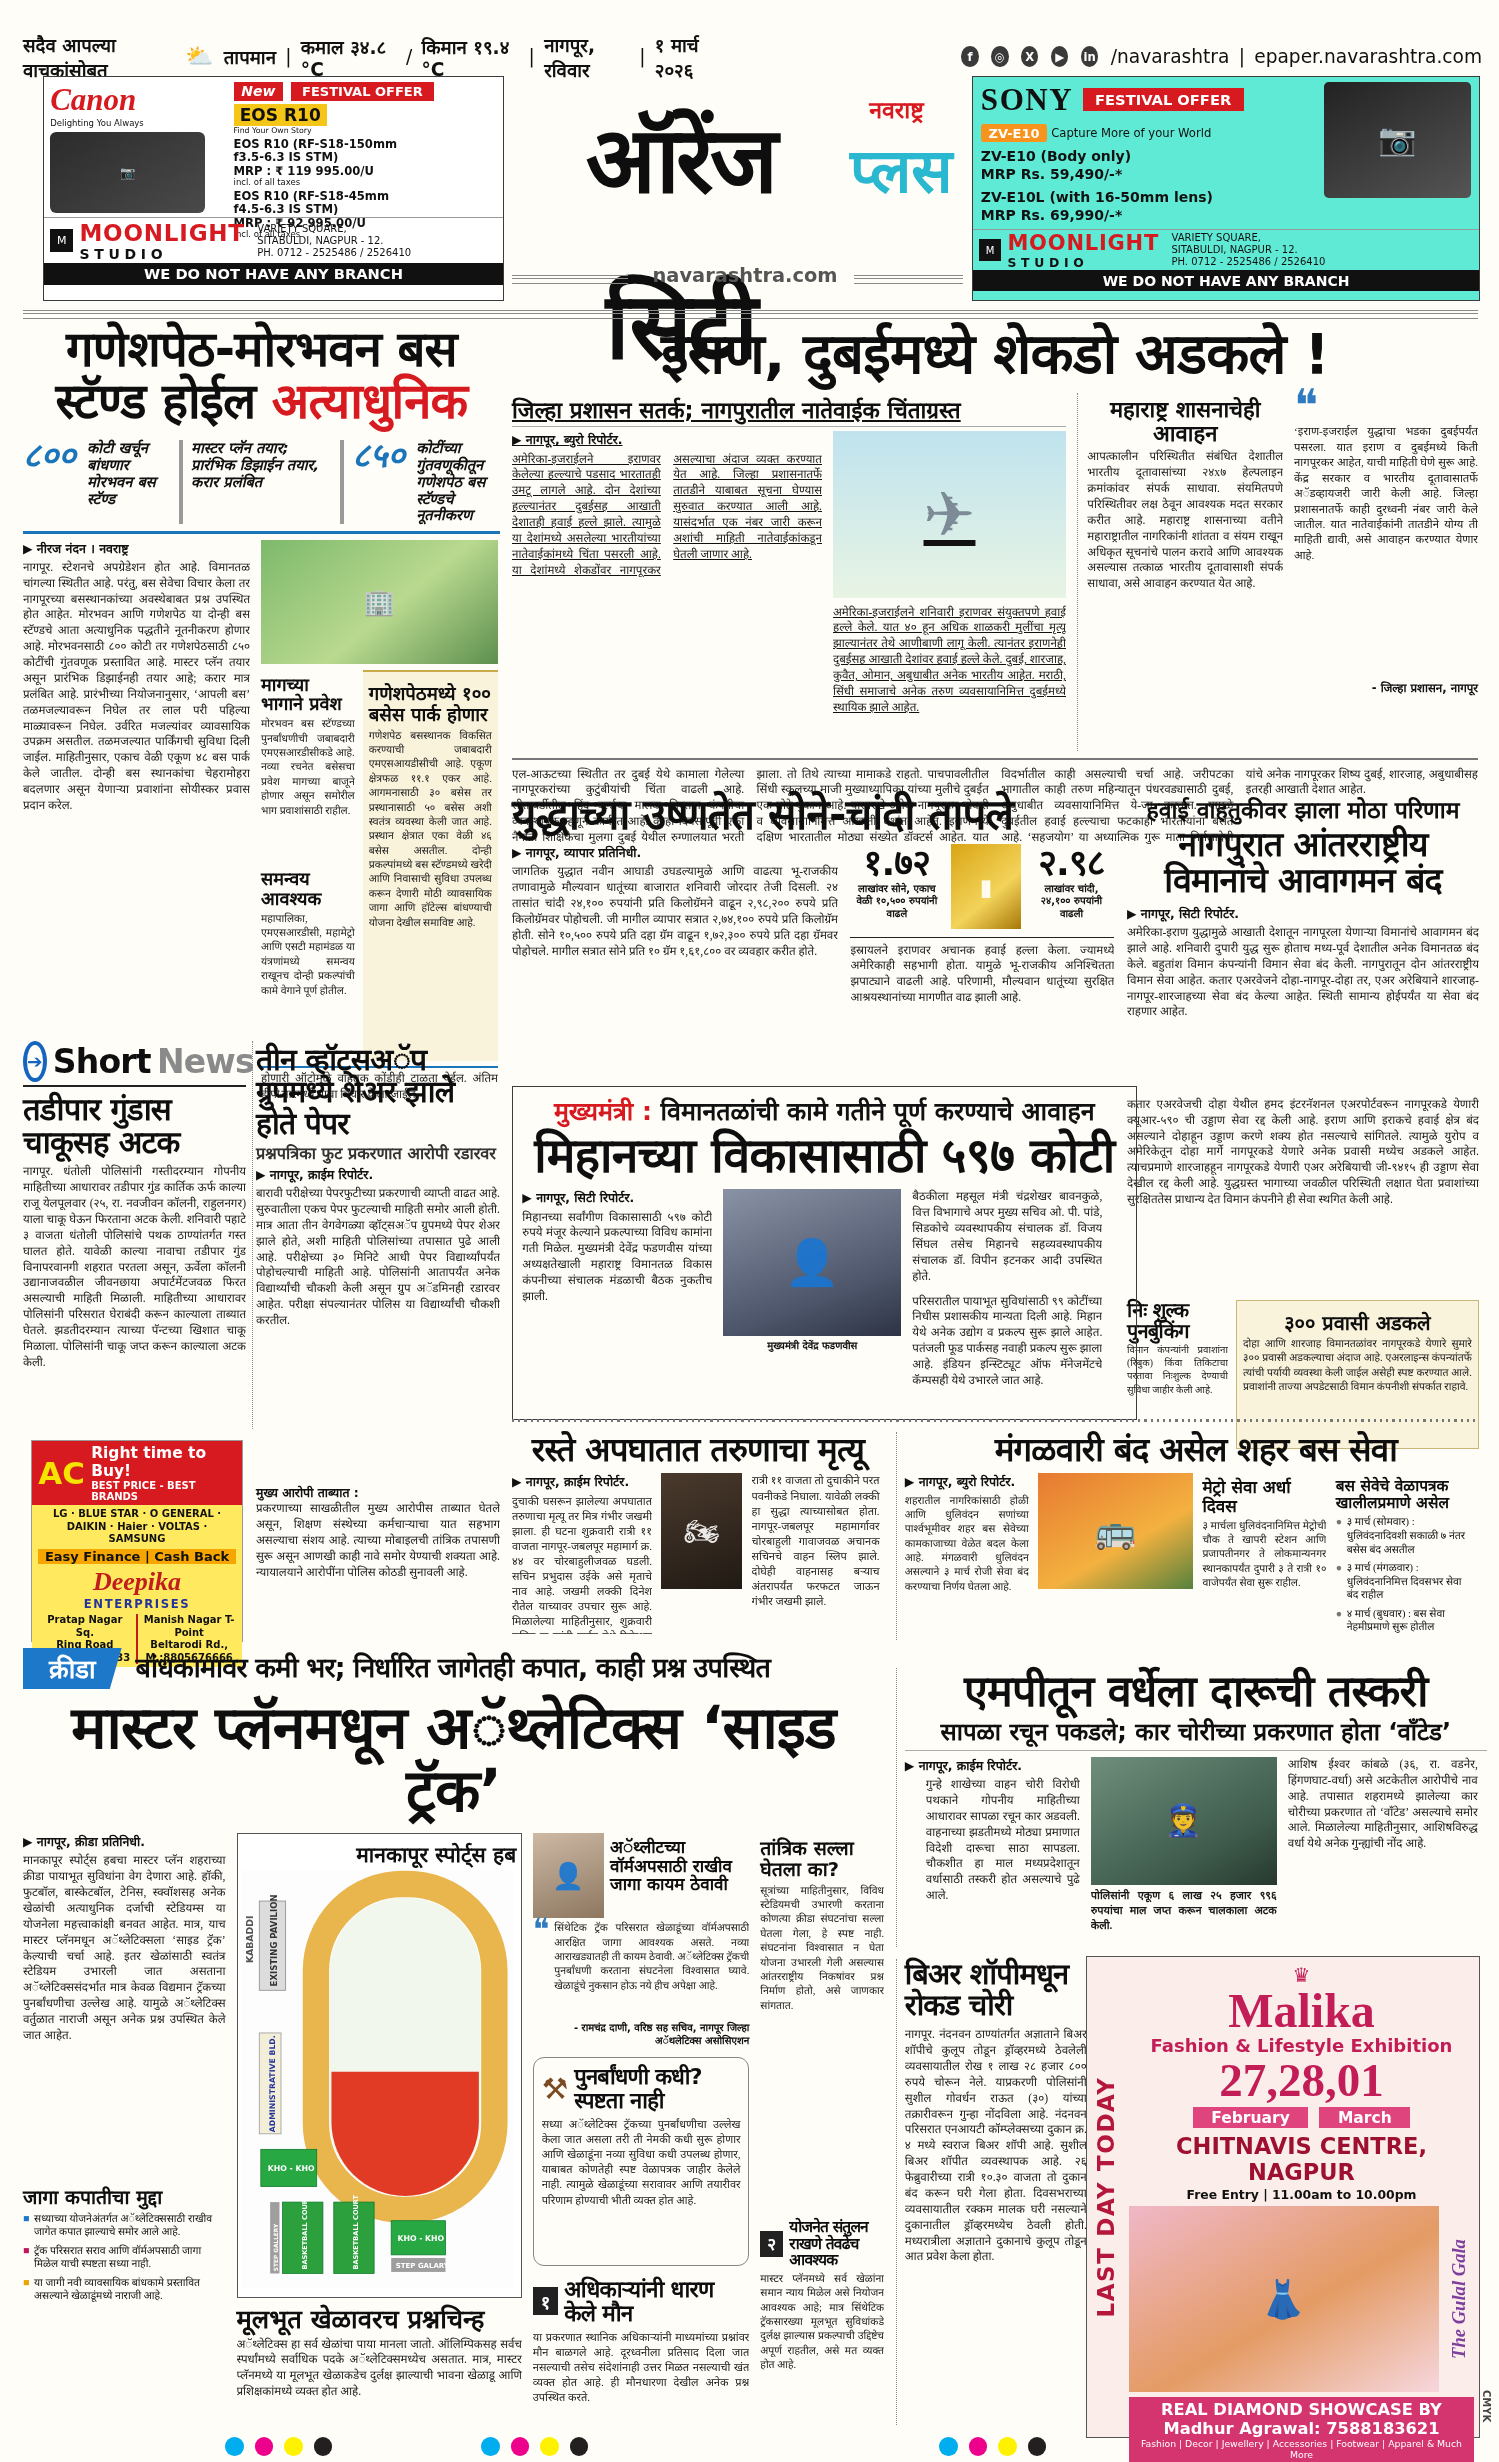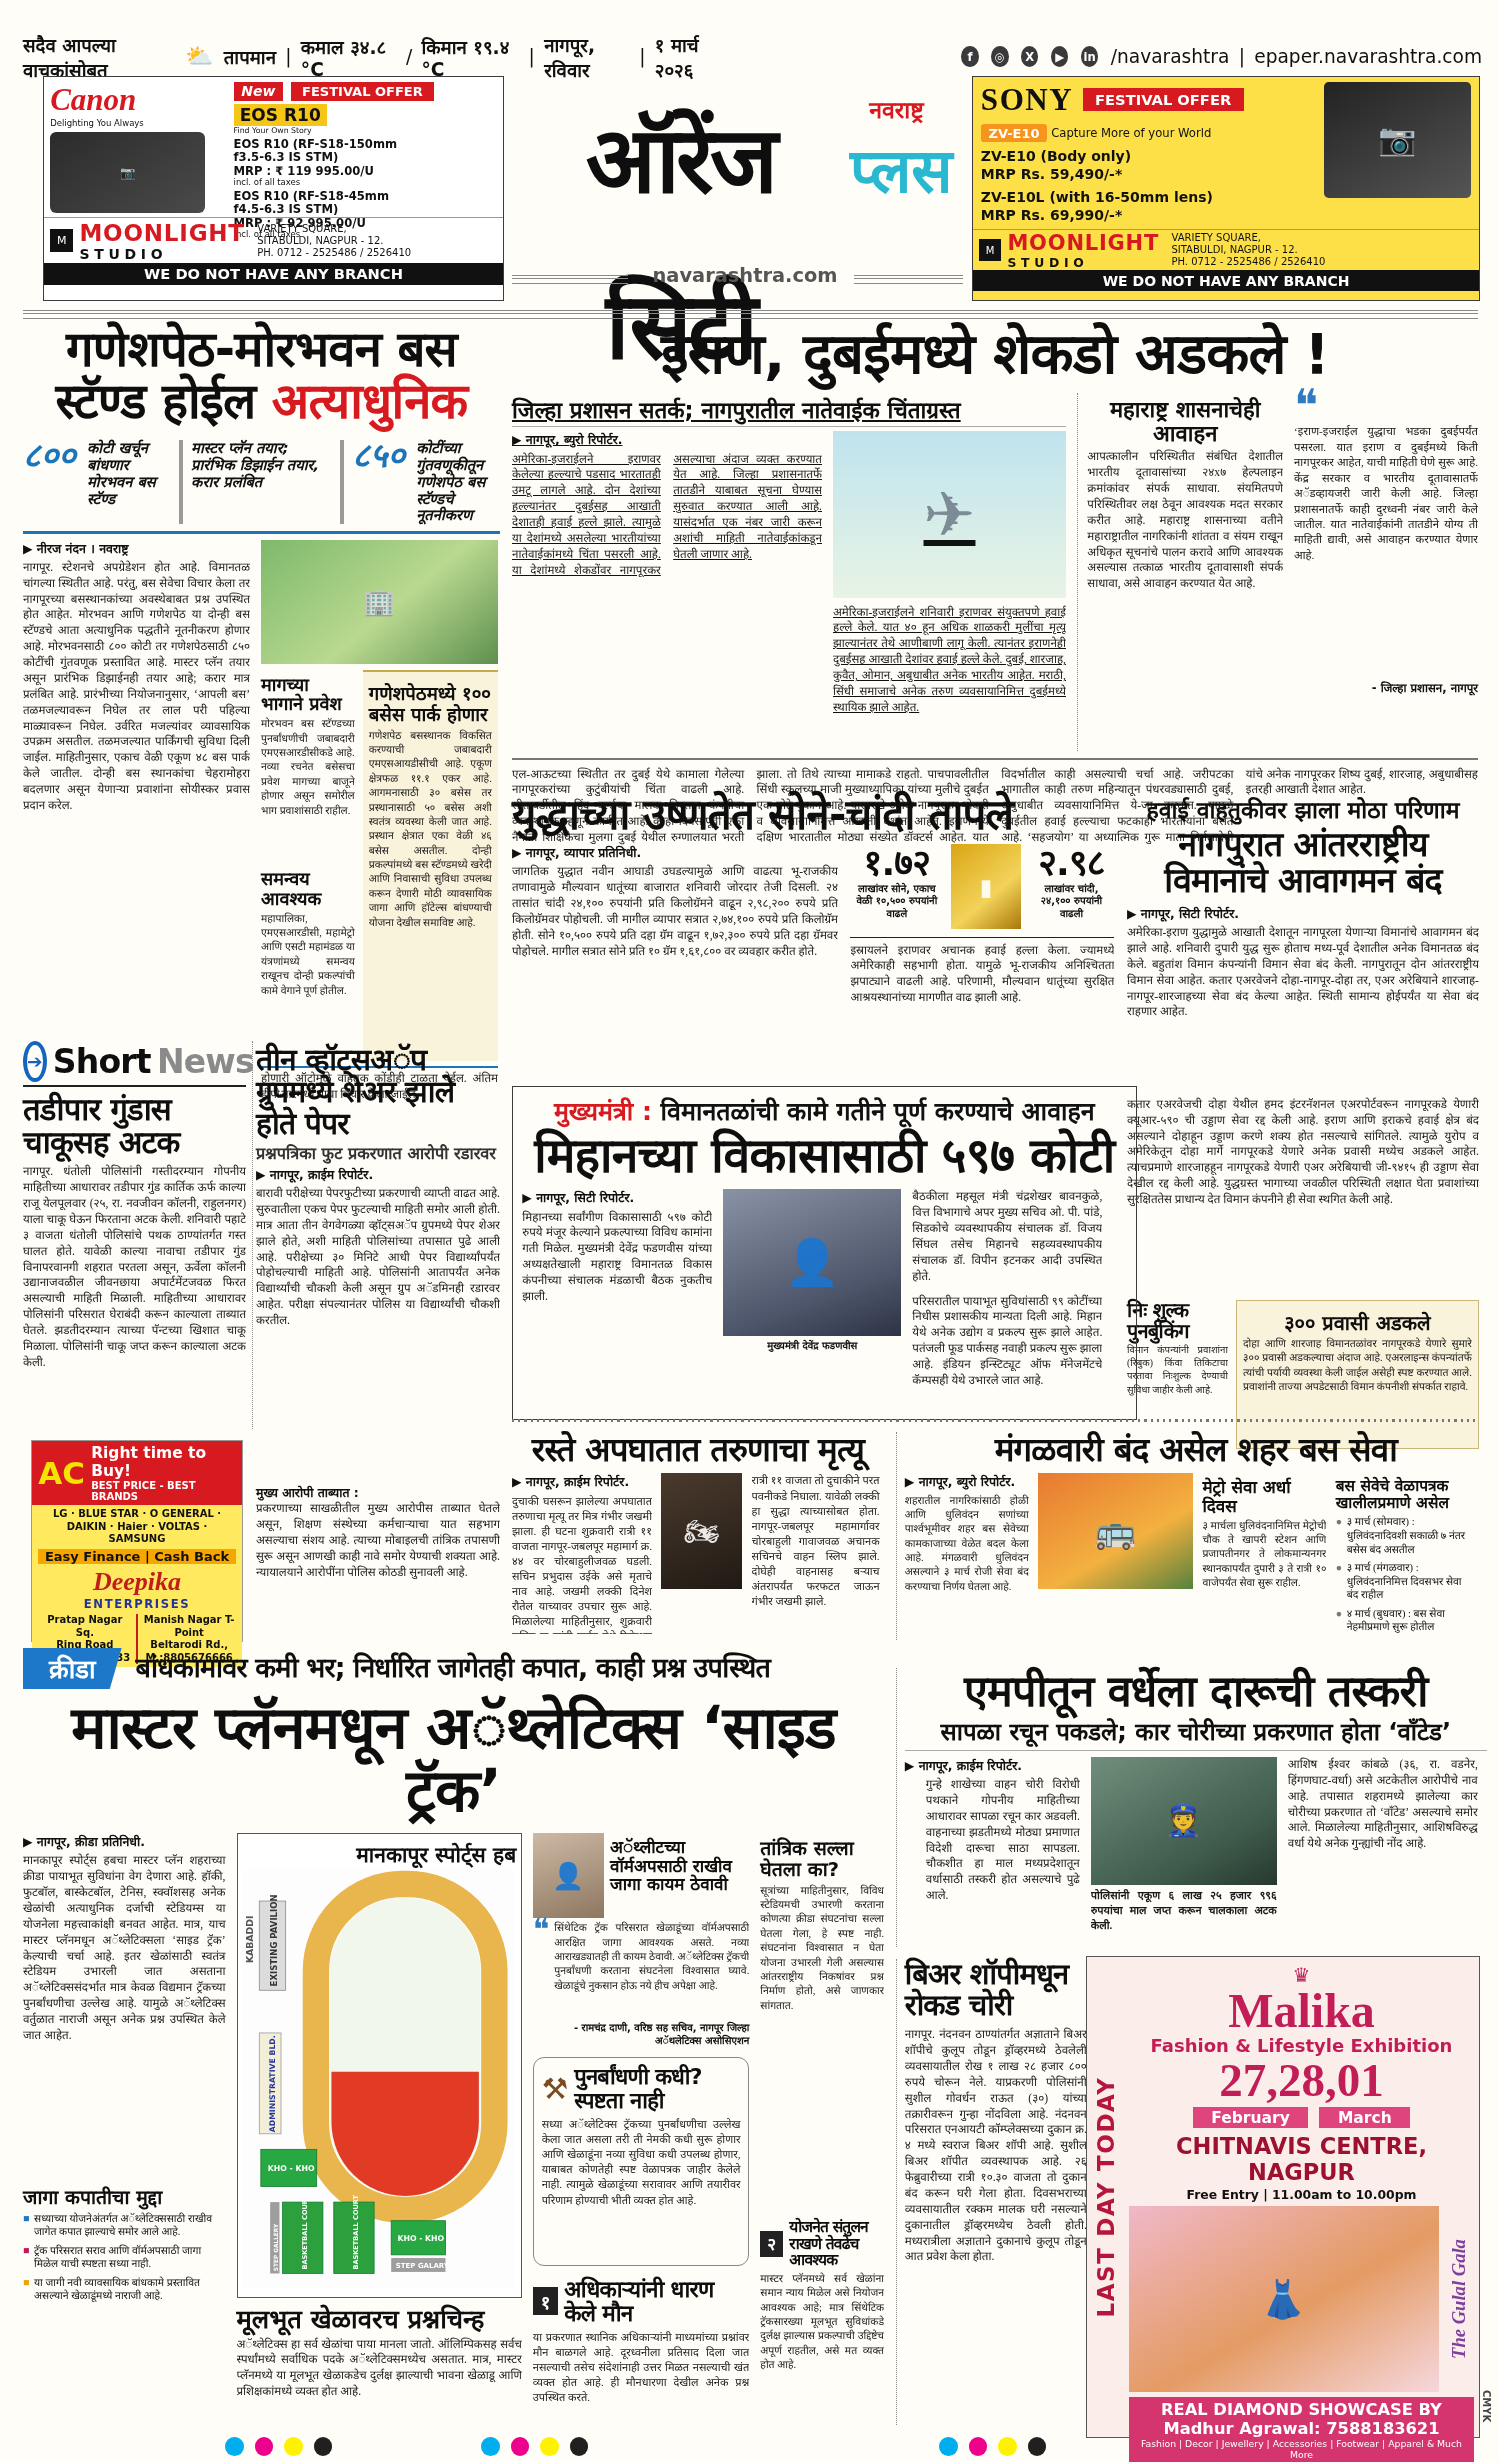--- a/index.html
+++ b/index.html
@@ -104,21 +104,21 @@
   </div>
 
   <div class="abs" style="left:511px;top:78px;width:338px;text-align:center;">
     <div class="hl" style="font-size:92px;letter-spacing:-3.9px;line-height:1.8;">ऑरेंज सिटी</div>
   </div>
   <div class="abs" style="left:850px;top:93px;width:93px;text-align:center;">
     <div class="b" style="color:#d71920;font-size:23px;">नवराष्ट्र</div>
     <div class="b" style="color:#29b8cf;font-size:61px;line-height:1.5;">प्लस</div>
   </div>
 
-  <div class="abs frame" style="left:972px;top:76px;width:506px;height:223px;background:#fde047;">
+  <div class="abs frame" style="left:972px;top:76px;width:506px;height:223px;background:#5eead4;">
     <div style="display:flex;padding:4.7px 7.8px;gap:9.3px;">
       <div style="flex:1;">
         <div style="display:flex;align-items:center;gap:9.3px;">
           <span class="b" style="font-size:31px;font-family:'Liberation Serif',serif;letter-spacing:1.6px;">SONY</span>
           <span class="b" style="background:#d71920;color:#fff;padding:3.1px 12.4px;font-size:14.7px;">FESTIVAL OFFER</span>
         </div>
         <div style="margin-top:7.8px;">
           <span class="b" style="background:#f7941d;color:#fff;padding:1.6px 7.8px;border-radius:3.1px;font-size:13px;">ZV-E10</span>
           <span style="font-size:11.6px;">Capture More of your World</span>
         </div>

